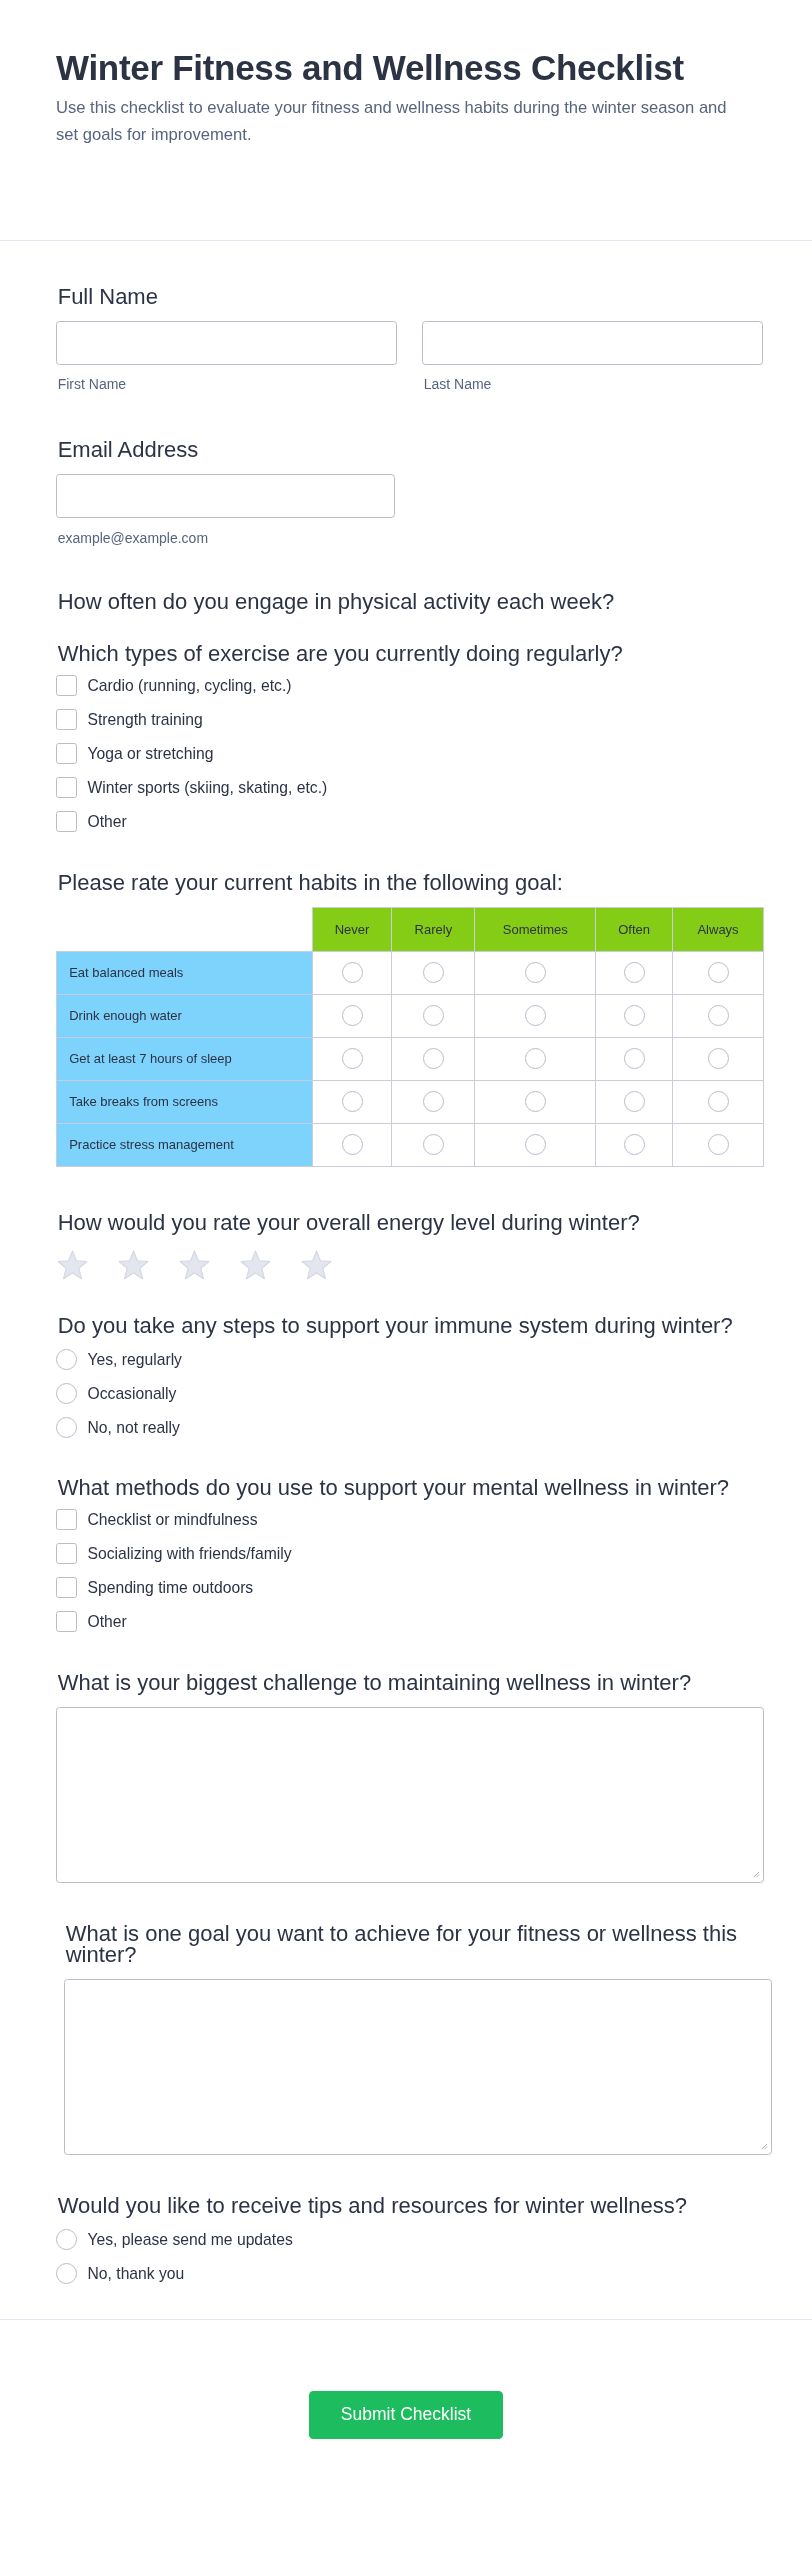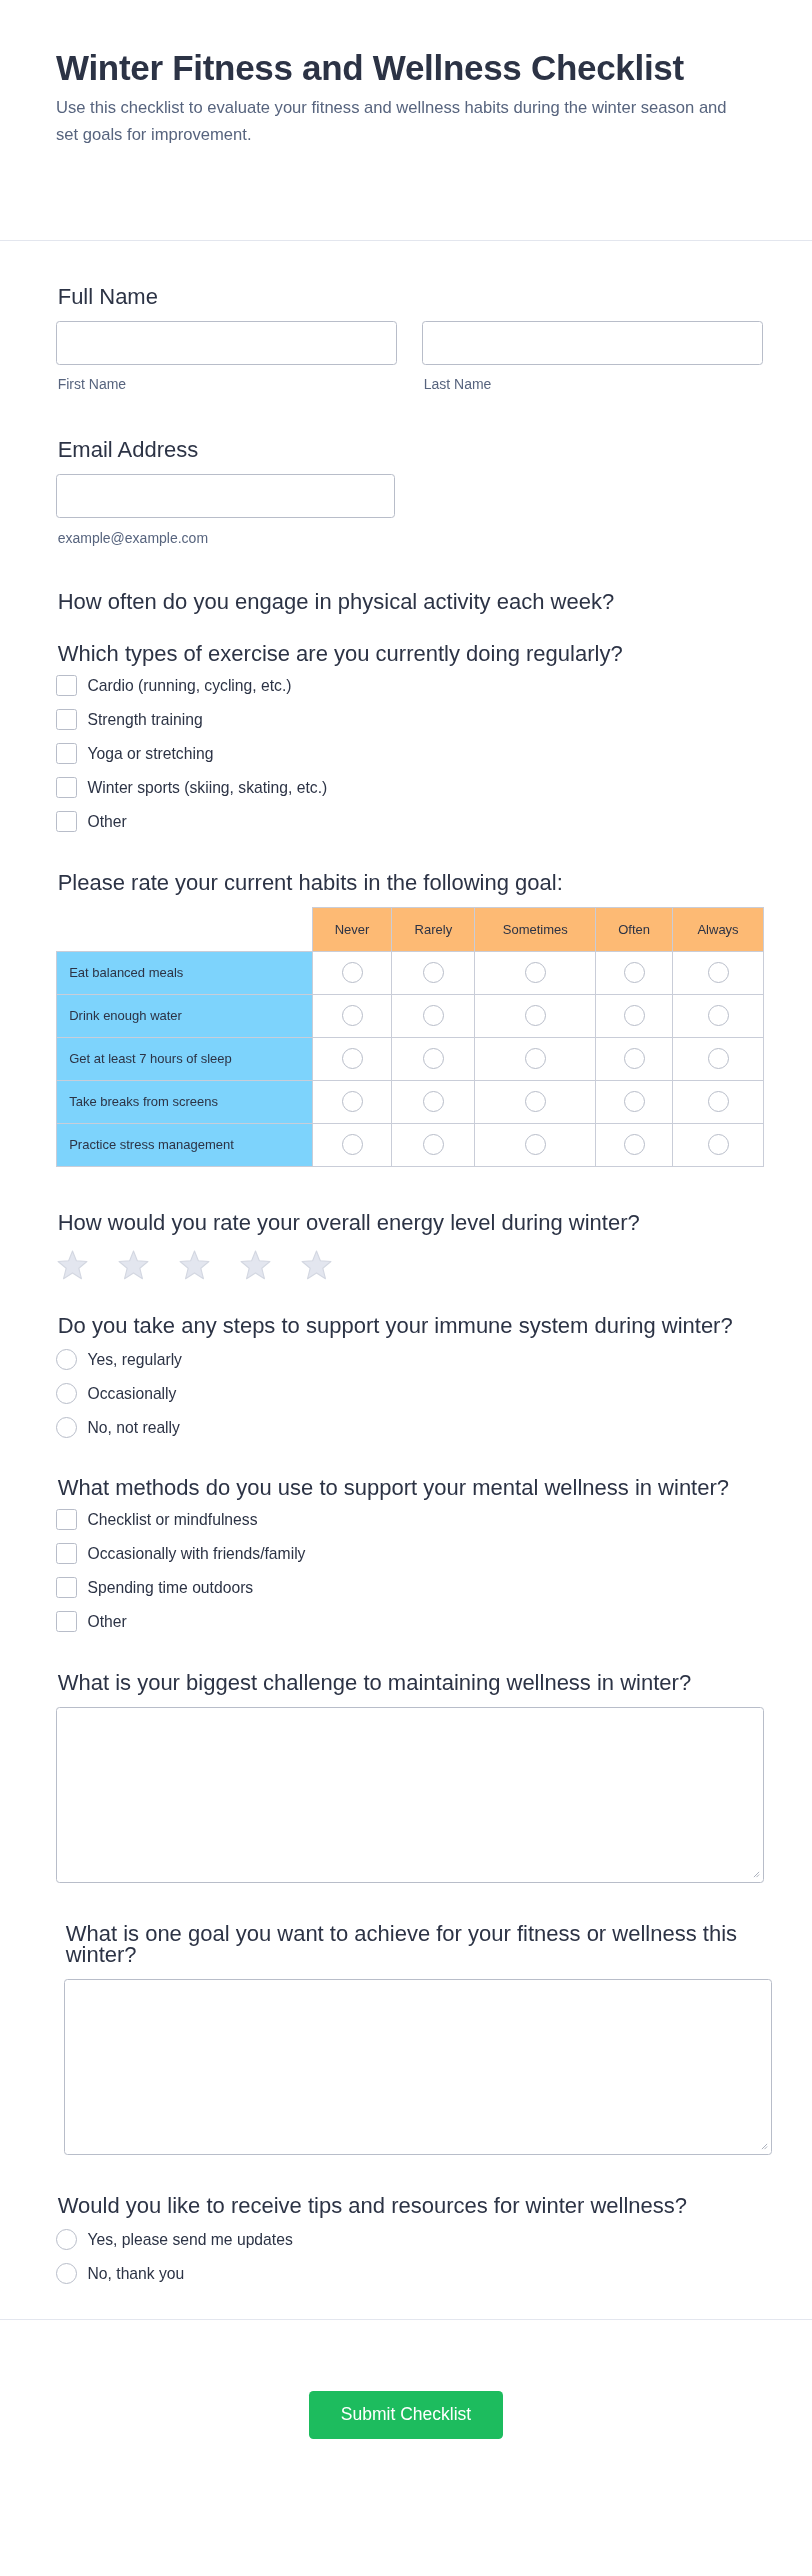--- a/index.html
+++ b/index.html
@@ -12,21 +12,21 @@
   .q { position: relative; }
   .qlabel { font-size: 22px; color: #2c3345; font-weight: 500; line-height: 21px; padding-left: 1.7px; }
   .row2 { display: flex; gap: 25px; margin-top: 14px; }
   .input { height: 44px; border: 0.9px solid #b8bdc9; border-radius: 3.5px; background: #fff; }
   .sublabel { font-size: 14px; color: #57647e; margin-top: 11.4px; padding-left: 1.7px; }
   .opt { display: flex; align-items: center; height: 34px; }
   .radio { width: 21px; height: 21px; border: 0.9px solid #b8bdc9; border-radius: 50%; background: #fff; flex: none; }
   .check { width: 21px; height: 21px; border: 0.9px solid #b8bdc9; border-radius: 2.6px; background: #fff; flex: none; }
   .optlabel { font-size: 15.7px; color: #2c3345; margin-left: 10.5px; }
   table.matrix { border-collapse: collapse; width: 708px; margin-top: 14px; }
-  table.matrix th { background: #fdba74; border: 0.9px solid #c9cdd8; font-size: 13px; font-weight: normal; color: #2c3345; height: 44px; }
+  table.matrix th { background: #84cc16; border: 0.9px solid #c9cdd8; font-size: 13px; font-weight: normal; color: #2c3345; height: 44px; }
   table.matrix th.blank { background: #fff; border: none; border-bottom: 0.9px solid #c9cdd8; }
   table.matrix td { border: 0.9px solid #c9cdd8; height: 43px; text-align: center; }
   table.matrix td.rowlabel { background: #7dd3fc; text-align: left; padding-left: 12.2px; font-size: 13px; color: #2c3345; width: 256px; }
   table.matrix td .radio { display: inline-block; vertical-align: middle; }
   .stars { display: flex; gap: 28px; margin-top: 15.7px; }
   .star { width: 33px; height: 33px; }
   .textarea { width: 708px; height: 176px; border: 0.9px solid #b8bdc9; border-radius: 3.5px; position: relative; margin-top: 14px; background: #fff; }
   .resize { position: absolute; right: 3.5px; bottom: 3.5px; width: 7px; height: 7px; }
   .footer { border-top: 1.7px solid #e3e6ee; margin-top: 28px; height: 129px; display: flex; justify-content: center; padding-top: 31px; }
   .submit { width: 194px; height: 48px; background: #1dbc5e; border: none; border-radius: 4.4px; color: #fff; font-size: 17.5px; font-family: "Liberation Sans", sans-serif; font-weight: 500; cursor: pointer; margin-top: 40px; }
@@ -190,21 +190,21 @@
 
   <div class="q" style="margin-top:32px;">
     <div class="qlabel">What methods do you use to support your mental wellness in winter?</div>
     <div style="margin-top:5.2px;">
       <label class="opt">
           <span class="check"></span>
           <span class="optlabel">Checklist or mindfulness</span>
         </label>
       <label class="opt">
           <span class="check"></span>
-          <span class="optlabel">Occasionally with friends/family</span>
+          <span class="optlabel">Socializing with friends/family</span>
         </label>
       <label class="opt">
           <span class="check"></span>
           <span class="optlabel">Spending time outdoors</span>
         </label>
       <label class="opt">
           <span class="check"></span>
           <span class="optlabel">Other</span>
         </label>
     </div>

